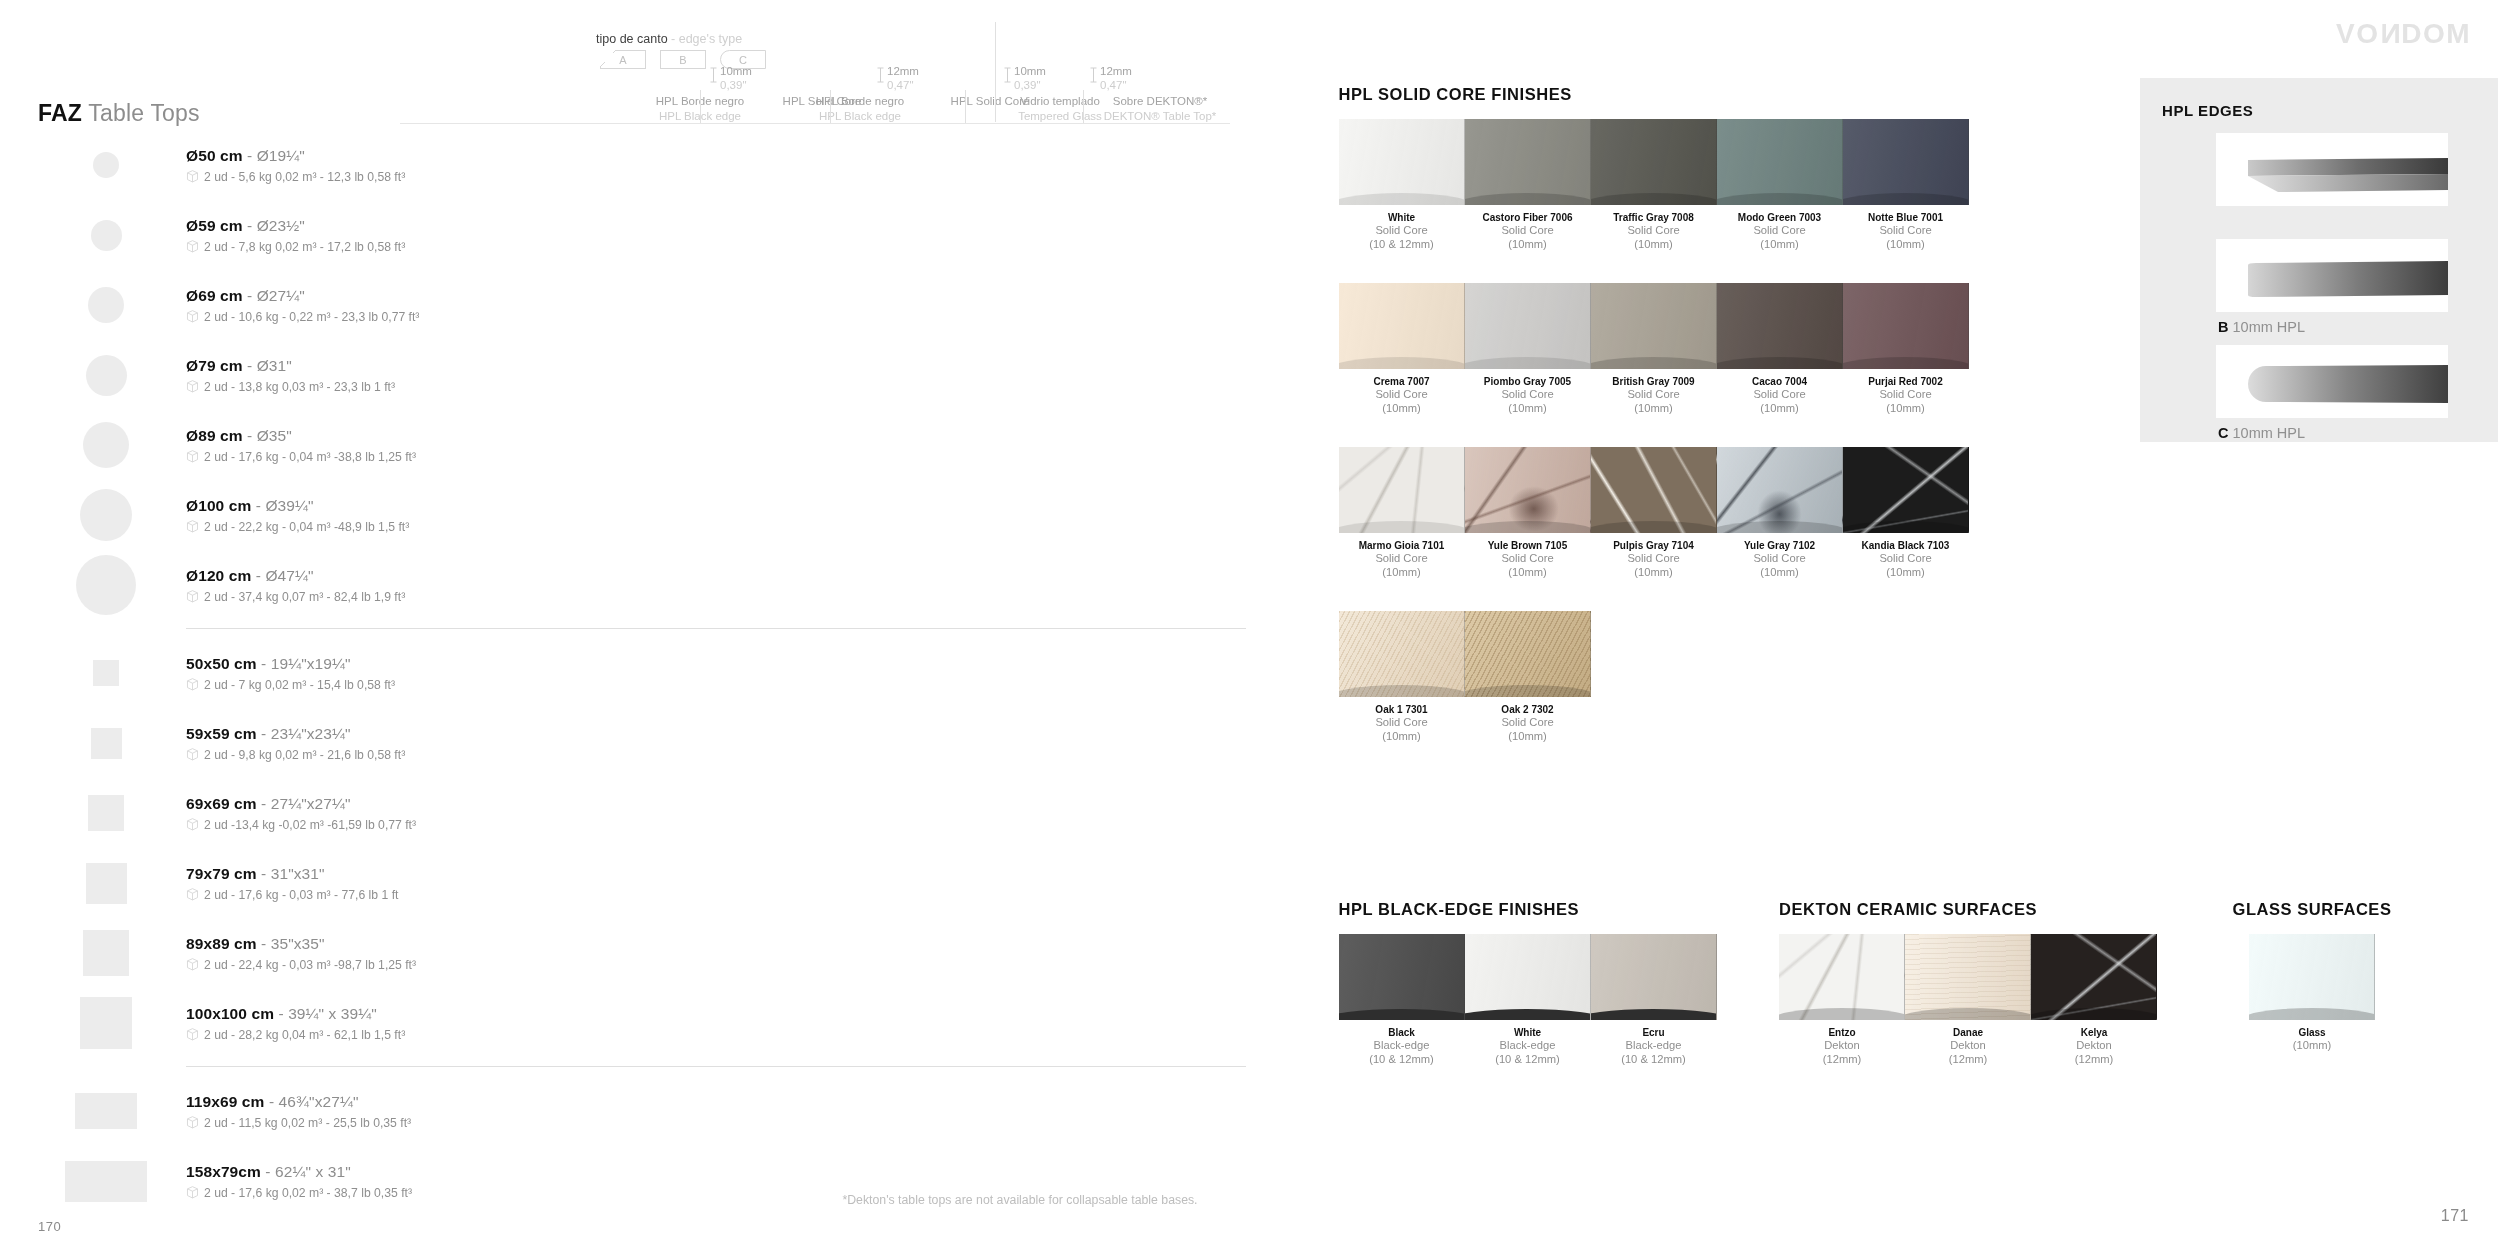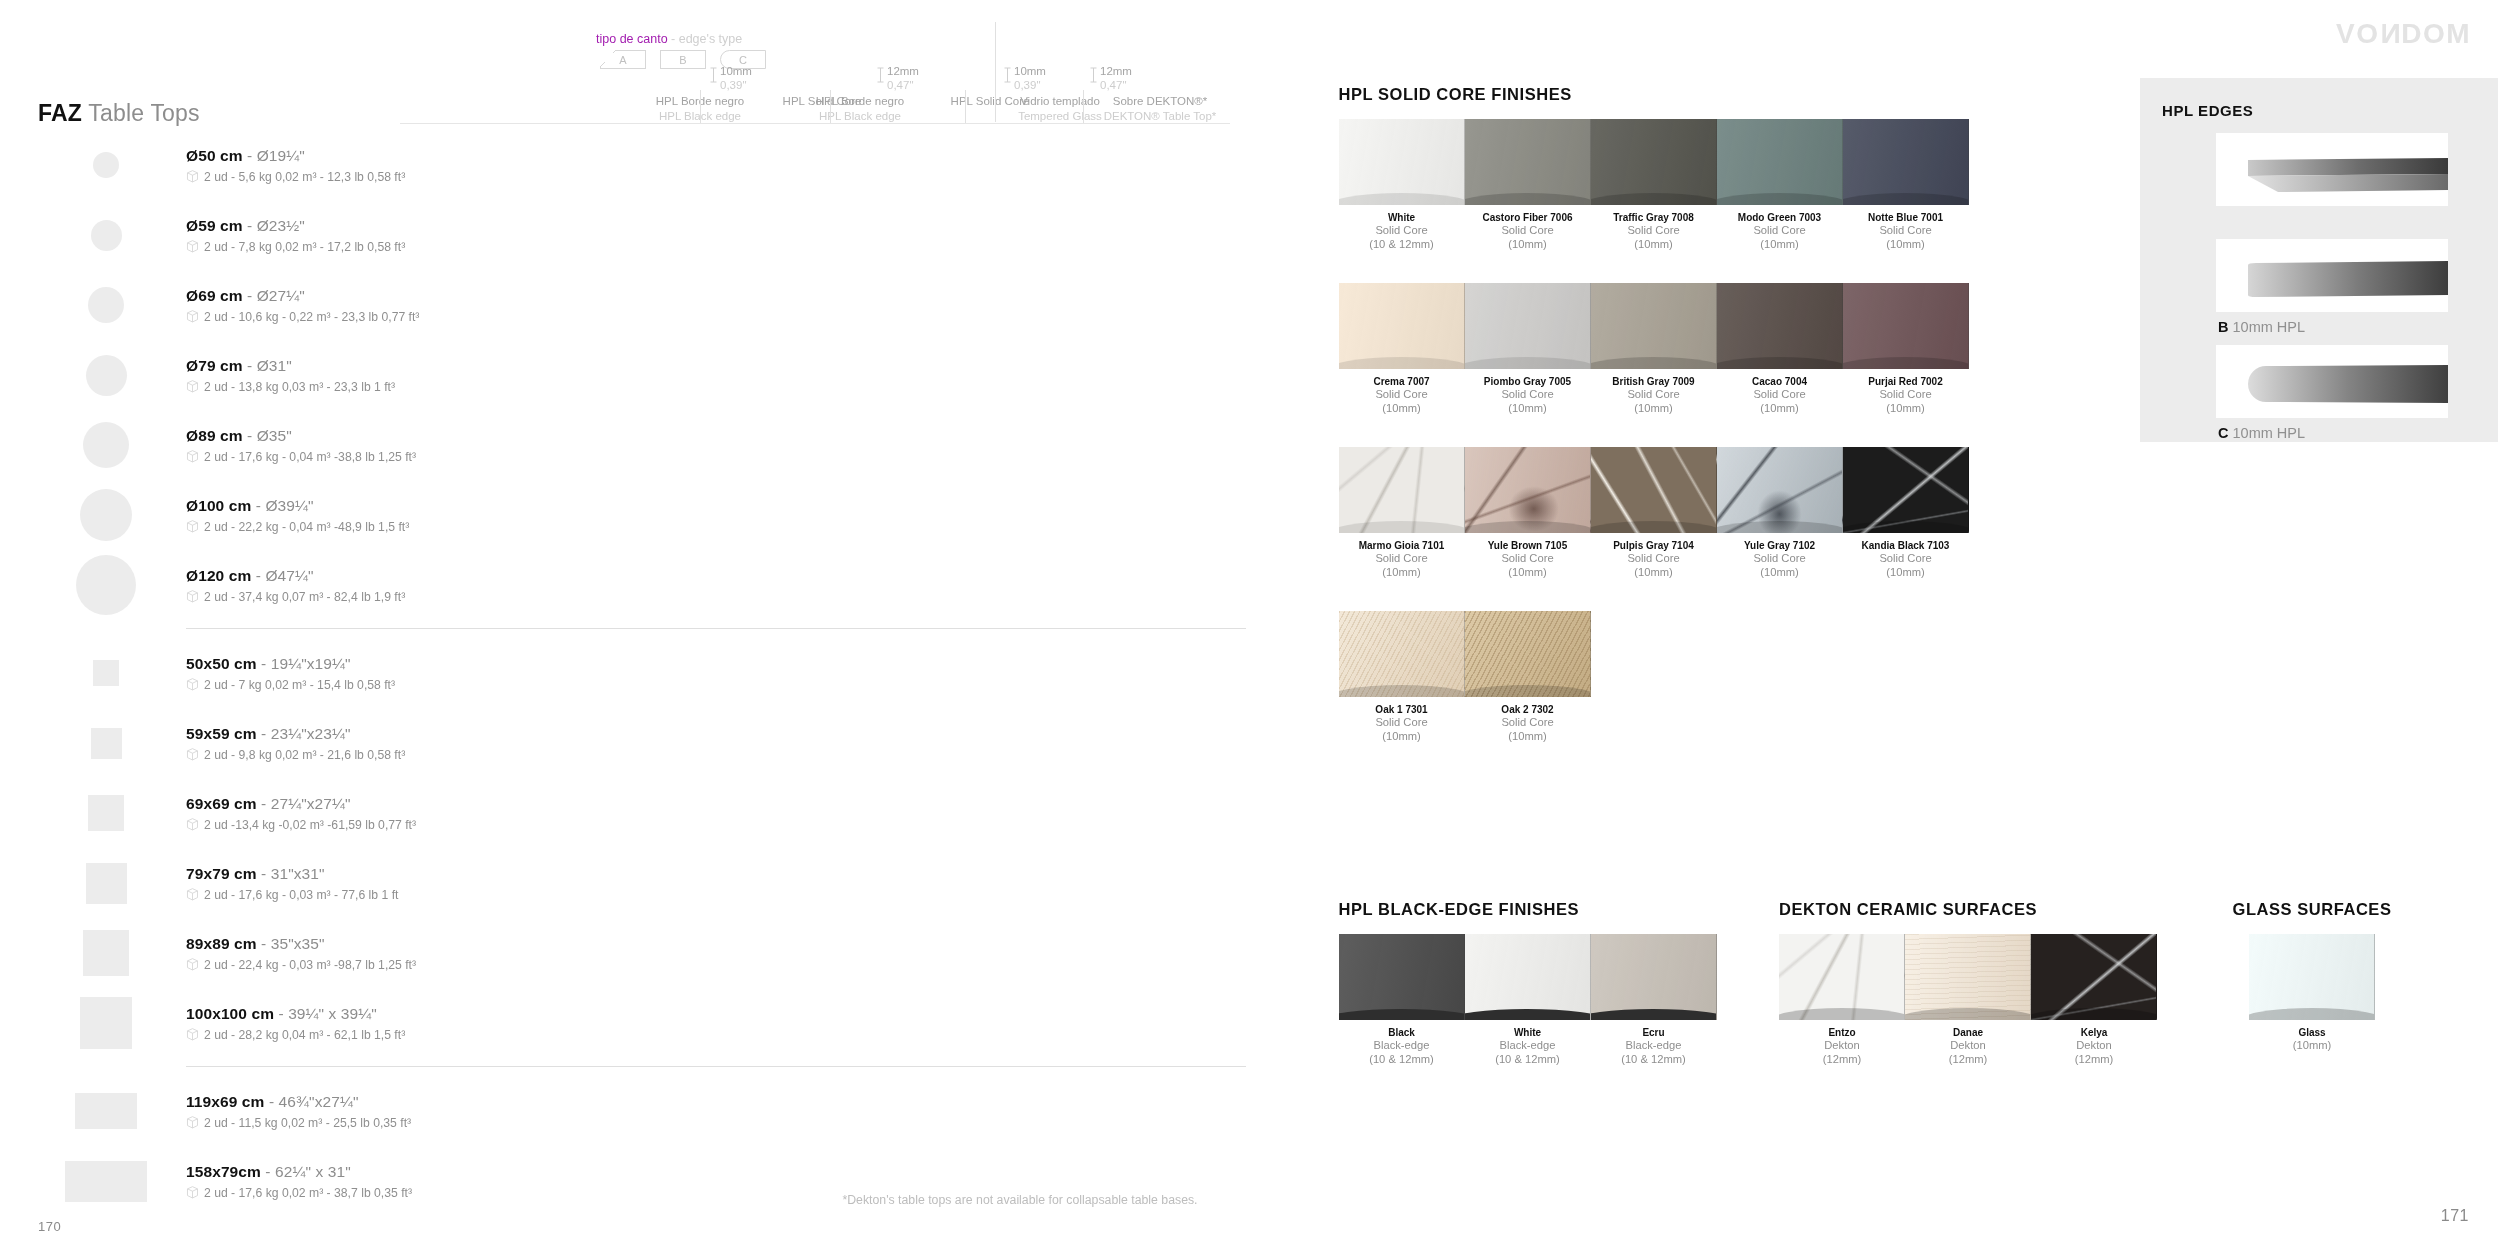--- a/index.html
+++ b/index.html
@@ -54,21 +54,21 @@
     position: absolute; left: 38px; top: 1207px;
     font-size: 13px; color: #8a8a8a; letter-spacing: .5px;
   }
 
   
   .edge-diagram { position: absolute; left: 400px; top: 14px; width: 830px; height: 98px; }
   .ed-title {
     position: absolute; left: 196px; top: 18px;
     font-size: 12.5px; color: #b4b4b4; white-space: nowrap;
   }
-  .ed-title b { color: #a21caf; font-weight: 400; }
+  .ed-title b { color: #404040; font-weight: 400; }
   .ed-title i { font-style: normal; color: #cfcfcf; }
 
   .ed-shapes { position: absolute; left: 200px; top: 36px; display: flex; gap: 14px; }
   .ed-shape {
     width: 46px; height: 19px;
     border: 1px solid #d7d7d7;
     position: relative;
     display: flex; align-items: center; justify-content: center;
     font-size: 11px; color: #c0c0c0;
   }

